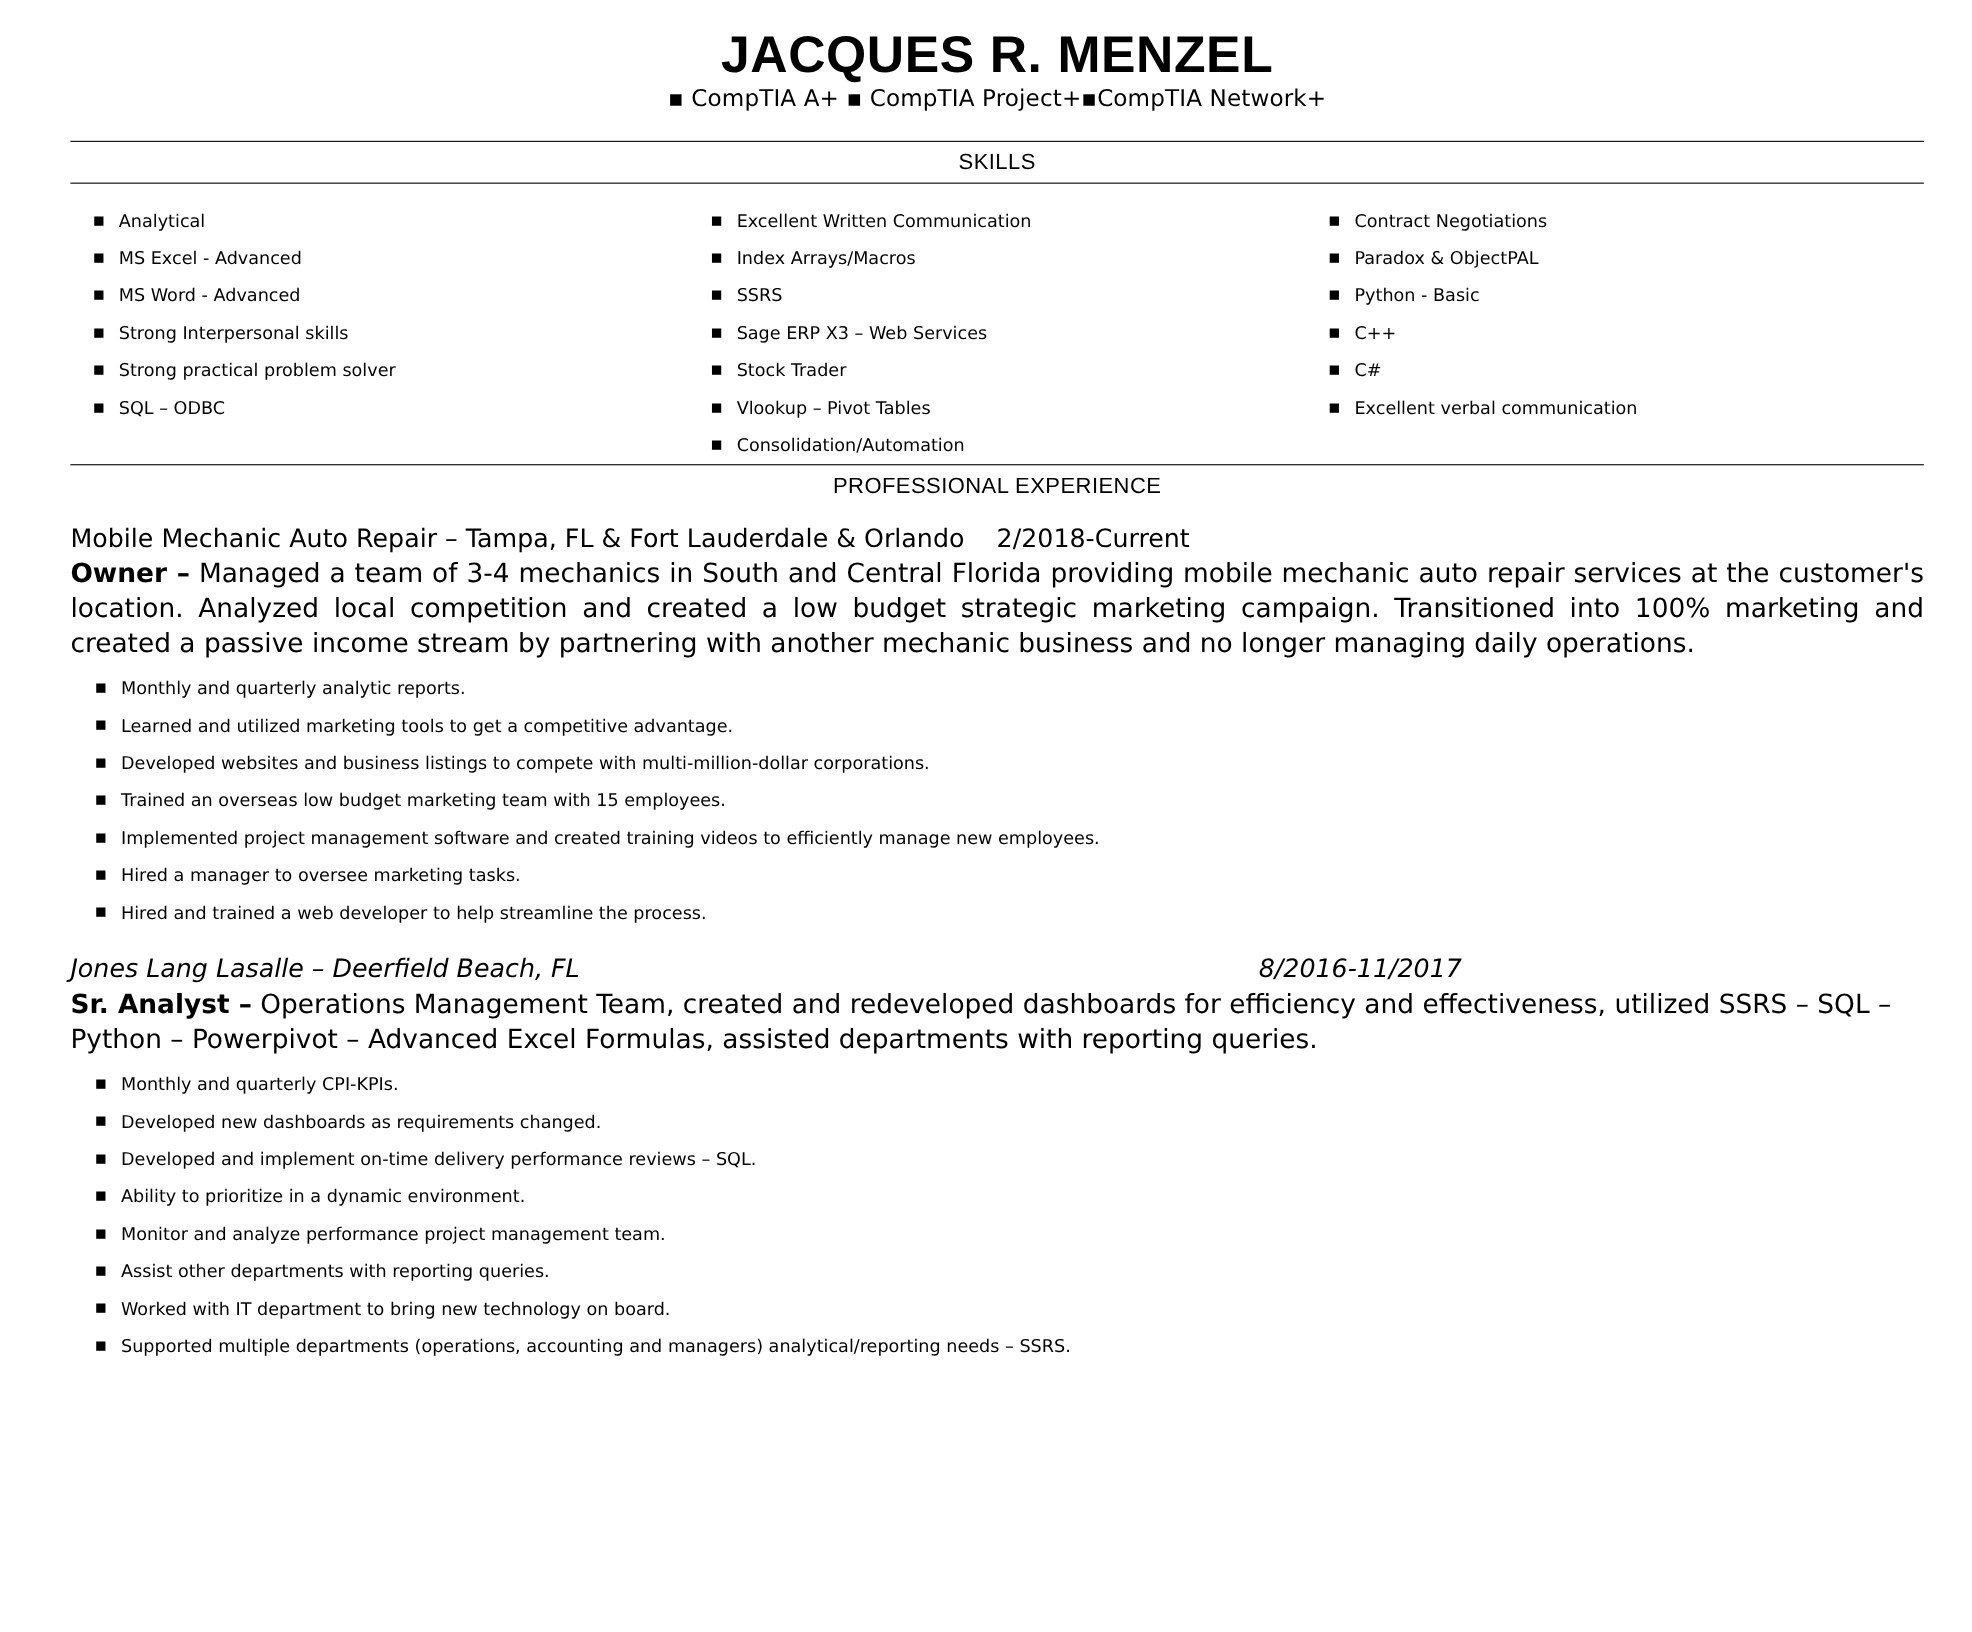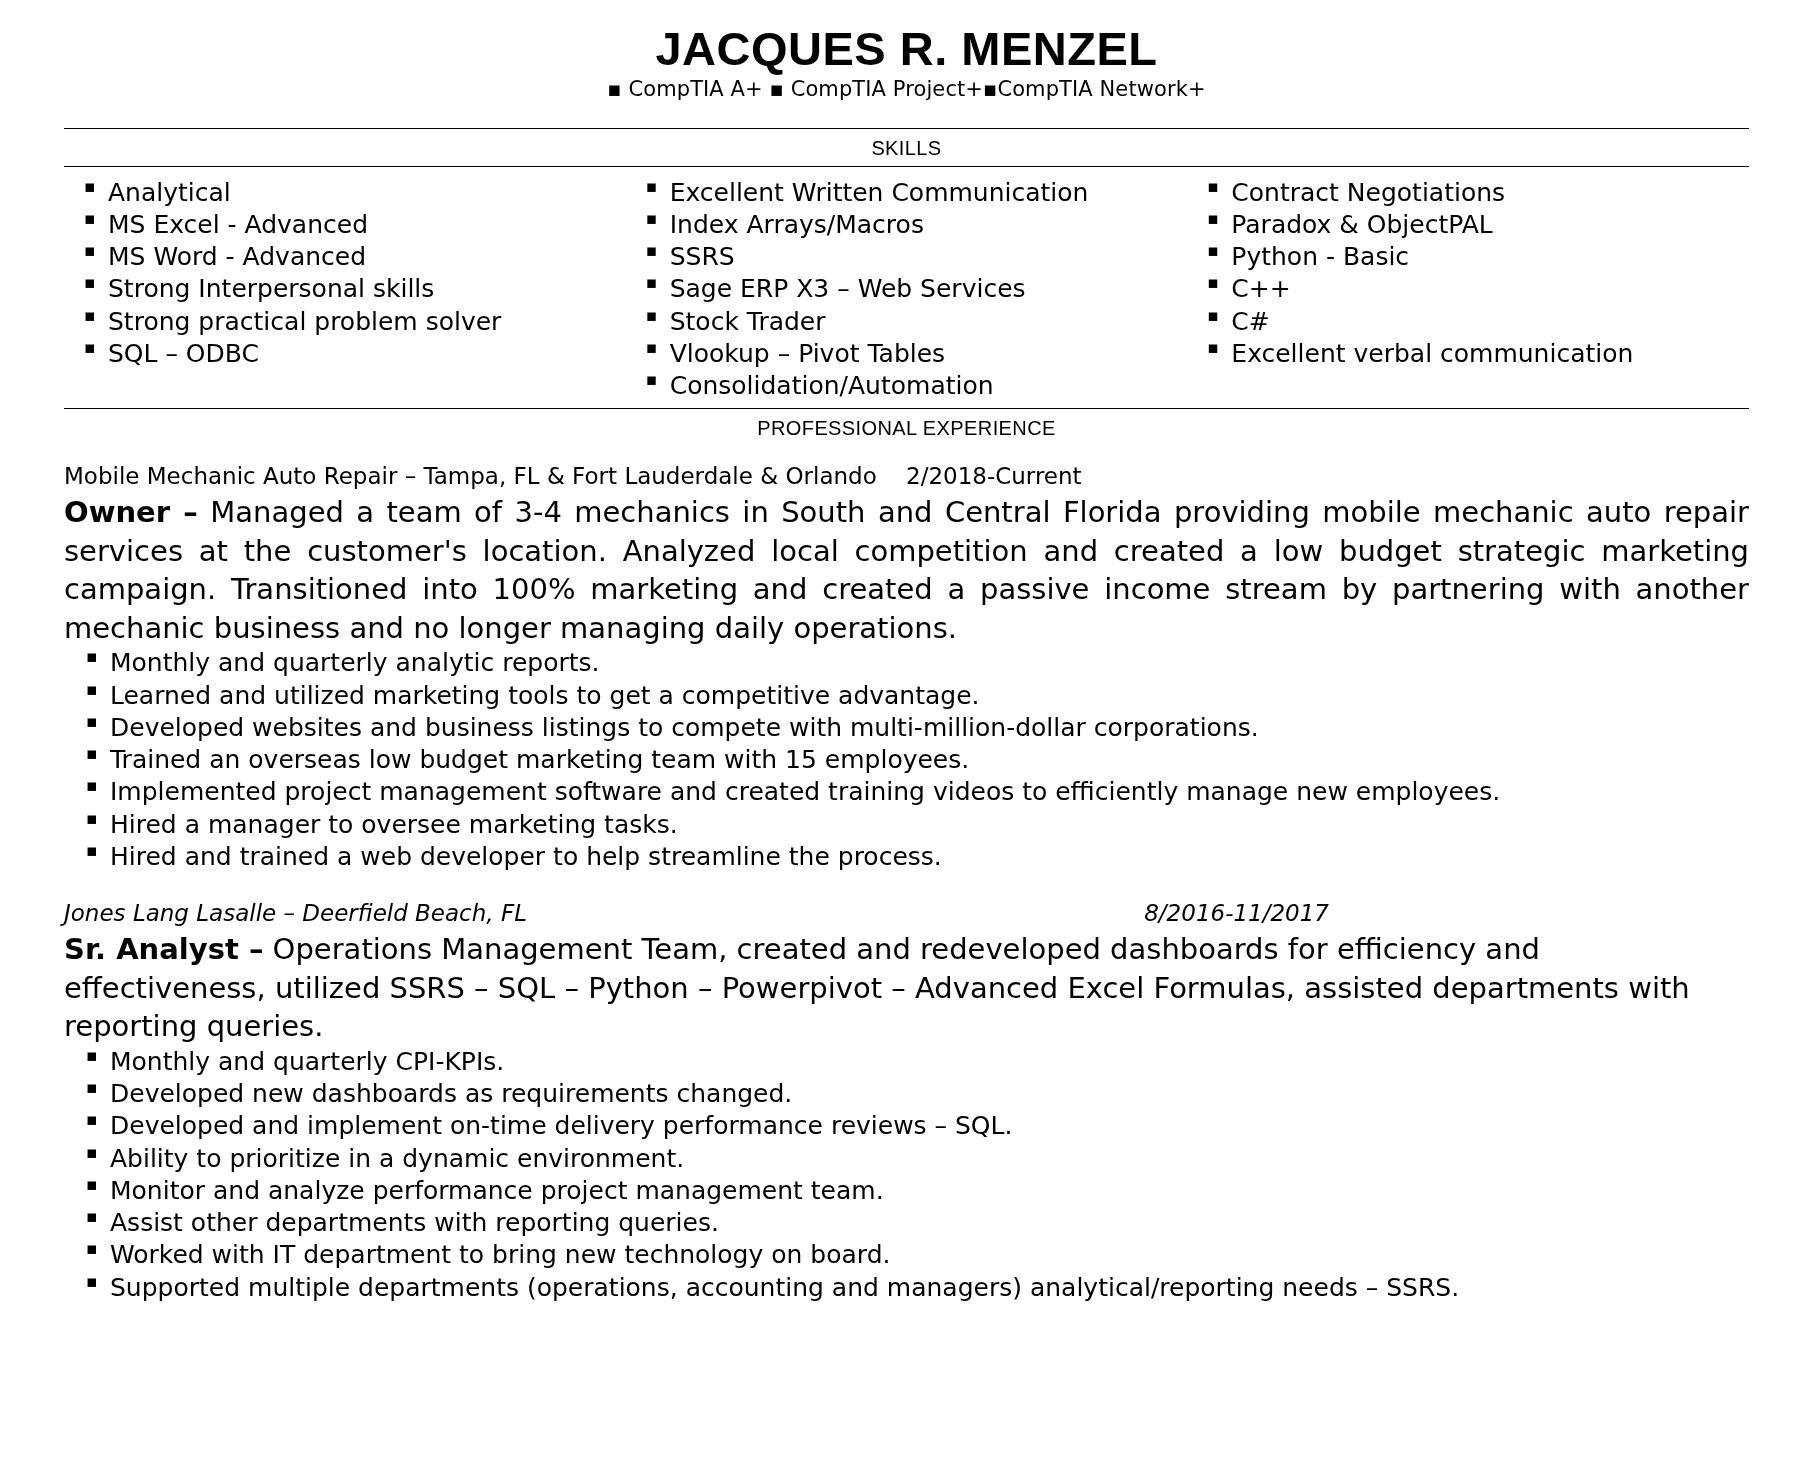--- a/index.html
+++ b/index.html
@@ -60,24 +60,25 @@
     padding-right: 26px;
   }
   ul.bullets {
     list-style: none;
     margin: 0;
     padding: 0;
   }
   ul.bullets > li {
     position: relative;
     padding-left: 46px;
-    font-size: 25px;
+    font-size: 16px;
     line-height: 1.25;
     margin-bottom: 1px;
     text-align: justify;
+    margin-top: 14px;
   }
   ul.bullets > li::before {
     content: "\25AA";
     position: absolute;
     left: 22px;
     top: -1px;
     font-size: 17px;
   }
   .skills-col ul.bullets > li {
     padding-left: 44px;
@@ -96,21 +97,21 @@
     justify-content: flex-start;
     white-space: pre;
   }
   .exp-head .spacer { flex: 0 0 auto; }
   .exp-head.spread {
     justify-content: space-between;
     font-style: italic;
   }
   .exp-head .dates-pad { padding-right: 420px; }
   .exp-body {
-    font-size: 29px;
+    font-size: 24px;
     line-height: 1.33;
     text-align: justify;
     margin-top: 1px;
   }
   .exp-body b, .role { font-weight: bold; }
   .exp-list {
     margin-top: 2px;
   }
   .exp-list > li {
     font-size: 23px;

